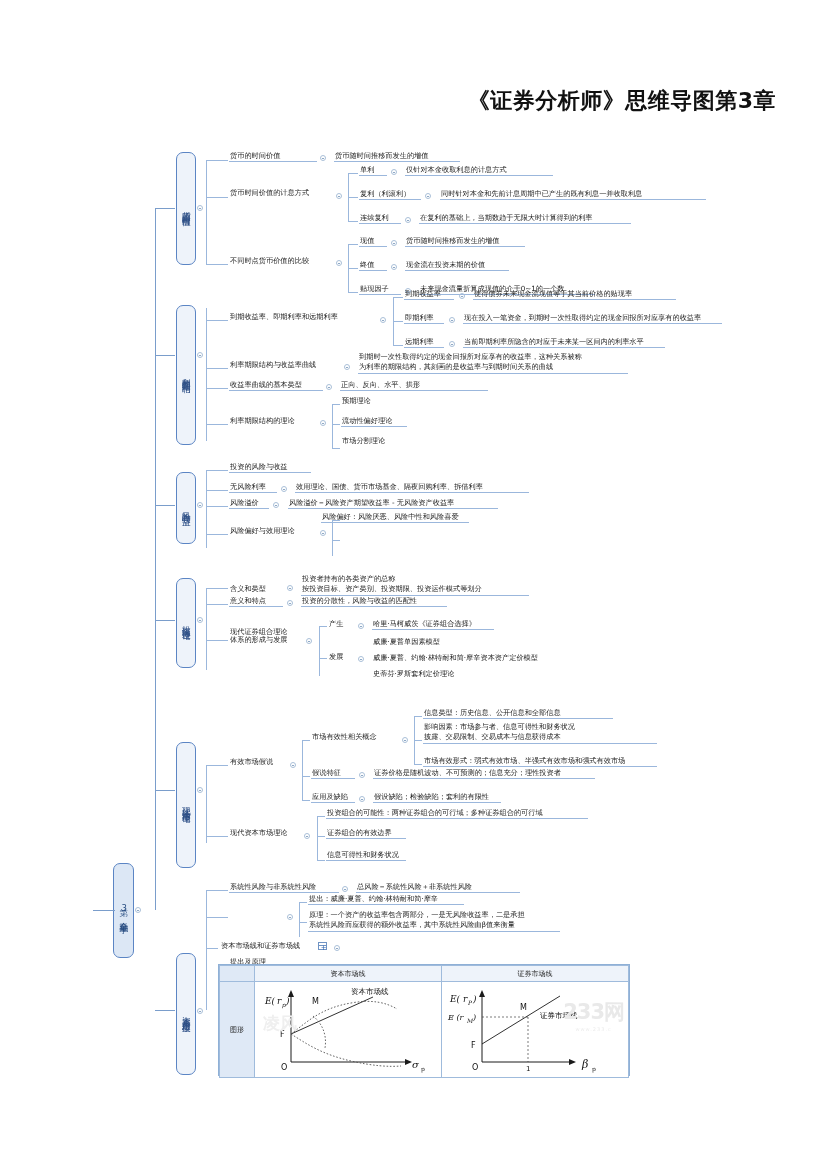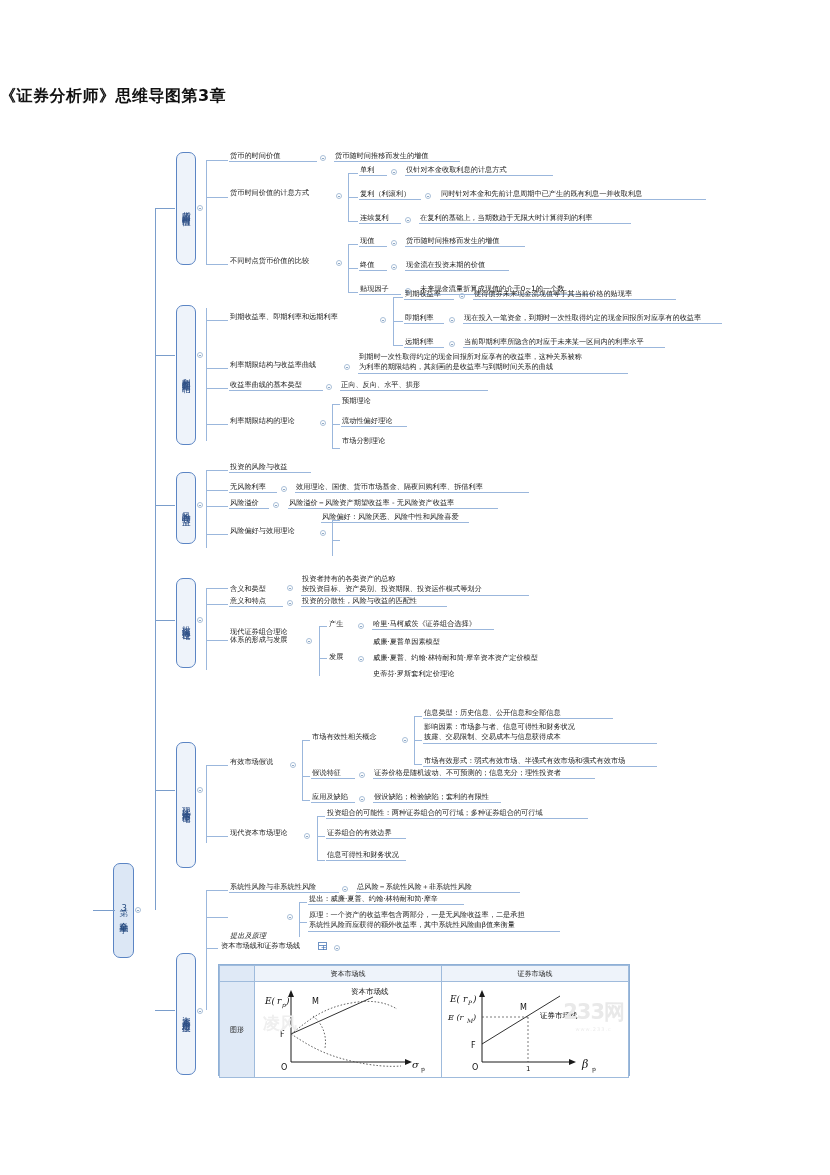--- a/index.html
+++ b/index.html
@@ -20,22 +20,22 @@
     left: 0; top: 0;
     width: 830px;
     height: 1175px;
   }
   
   #doc-title {
     position: absolute;
     left: 0;
     top: 86px;
     width: 776px;
-    text-align: left;
-    font-size: 16px;
+    text-align: right;
+    font-size: 22px;
     font-weight: bold;
     letter-spacing: 0.5px;
     color: #111;
   }
 
   
   .vnode {
     position: absolute;
     border: 1px solid #5b85c4;
     border-radius: 7px;
@@ -412,21 +412,21 @@
   <div class="vnode" style="left:176px; top:953px; width:20px; height:122px;">资本资产定价模型</div>
   <div class="cmin" style="left:197px; top:1008px;"></div>
   <div class="vline" style="left:206px; top:890px; height:120px;"></div>
 
   <div class="hline" style="left:206px; top:890px; width:22px;"></div>
   <div class="tnode" style="left:229px; top:882px; width:110px;">系统性风险与非系统性风险</div>
   <div class="cmin" style="left:342px; top:886px;"></div>
   <div class="tnode" style="left:356px; top:882px; width:164px;">总风险＝系统性风险＋非系统性风险</div>
 
   <div class="hline" style="left:206px; top:917px; width:22px;"></div>
-  <div class="tnode nb" style="left:229px; top:931px; width:54px;font-style:italic;">提出及原理</div>
+  <div class="tnode nb" style="left:229px; top:957px; width:54px;">提出及原理</div>
   <div class="cmin" style="left:287px; top:914px;"></div>
   <div class="vline" style="left:299px; top:902px; height:35px;"></div>
 
   <div class="hline" style="left:299px; top:902px; width:8px;"></div>
   <div class="tnode" style="left:308px; top:894px; width:156px;">提出：威廉·夏普、约翰·林特耐和简·摩辛</div>
 
   <div class="hline" style="left:299px; top:922px; width:8px;"></div>
   <div class="tnode" style="left:308px; top:910px; width:252px; white-space:pre-line; line-height:10px;">原理：一个资产的收益率包含两部分，一是无风险收益率，二是承担
 系统性风险而应获得的额外收益率，其中系统性风险由β值来衡量</div>
 

